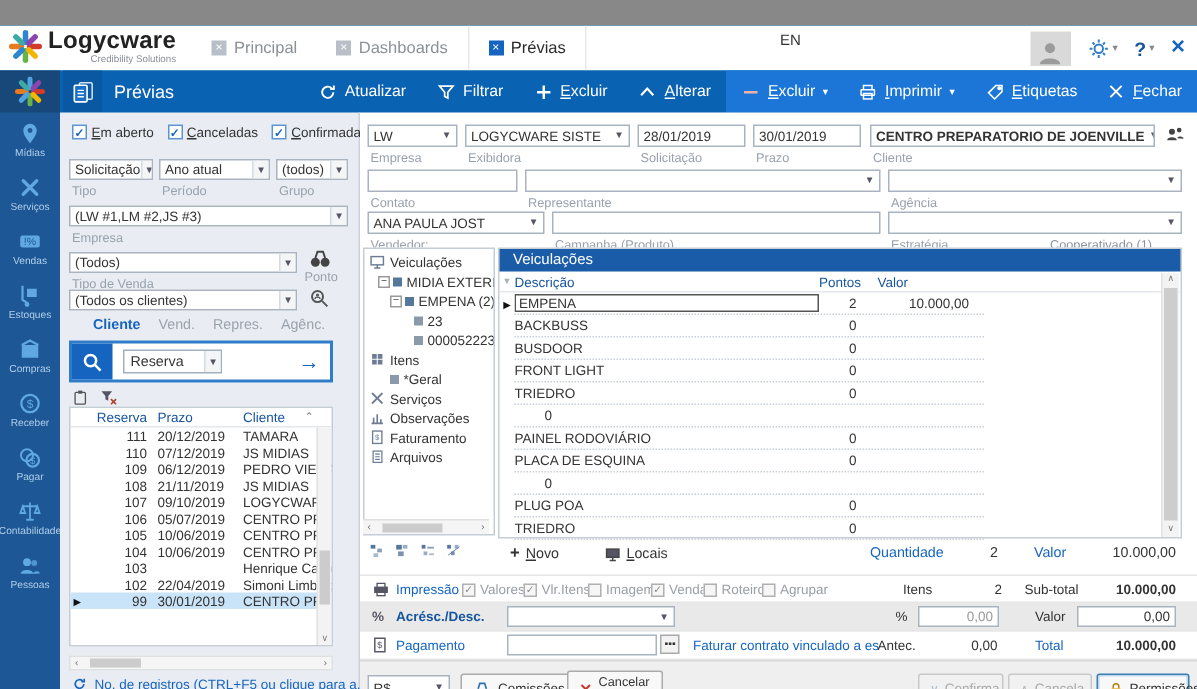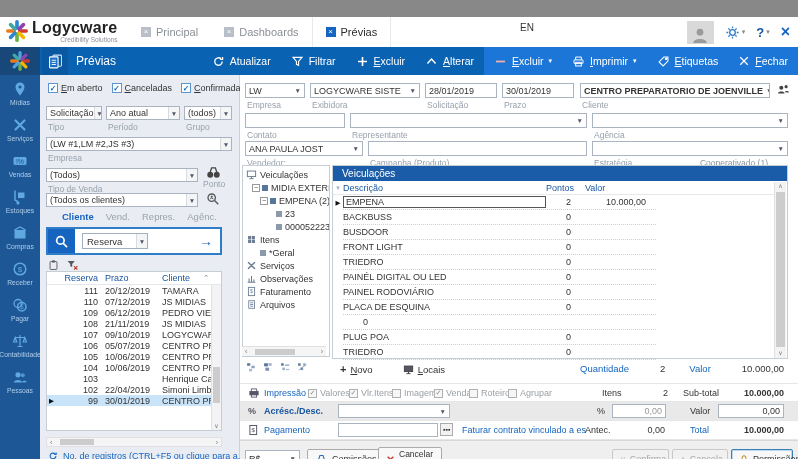--- a/index.html
+++ b/index.html
@@ -786,21 +786,20 @@
           <span class="vg"></span>
           <span class="vcells">
             <span class="vd">TRIEDRO</span>
             <span class="vp">0</span>
             <span class="vv"></span>
           </span>
         </div>
       <div class="vrow">
           <span class="vg"></span>
           <span class="vcells">
-            <span class="vd">PAINÉL DIGITAL OU LED</span>
             <span class="vp">0</span>
             <span class="vv"></span>
           </span>
         </div>
       <div class="vrow">
           <span class="vg"></span>
           <span class="vcells">
             <span class="vd">PAINEL RODOVIÁRIO</span>
             <span class="vp">0</span>
             <span class="vv"></span>

